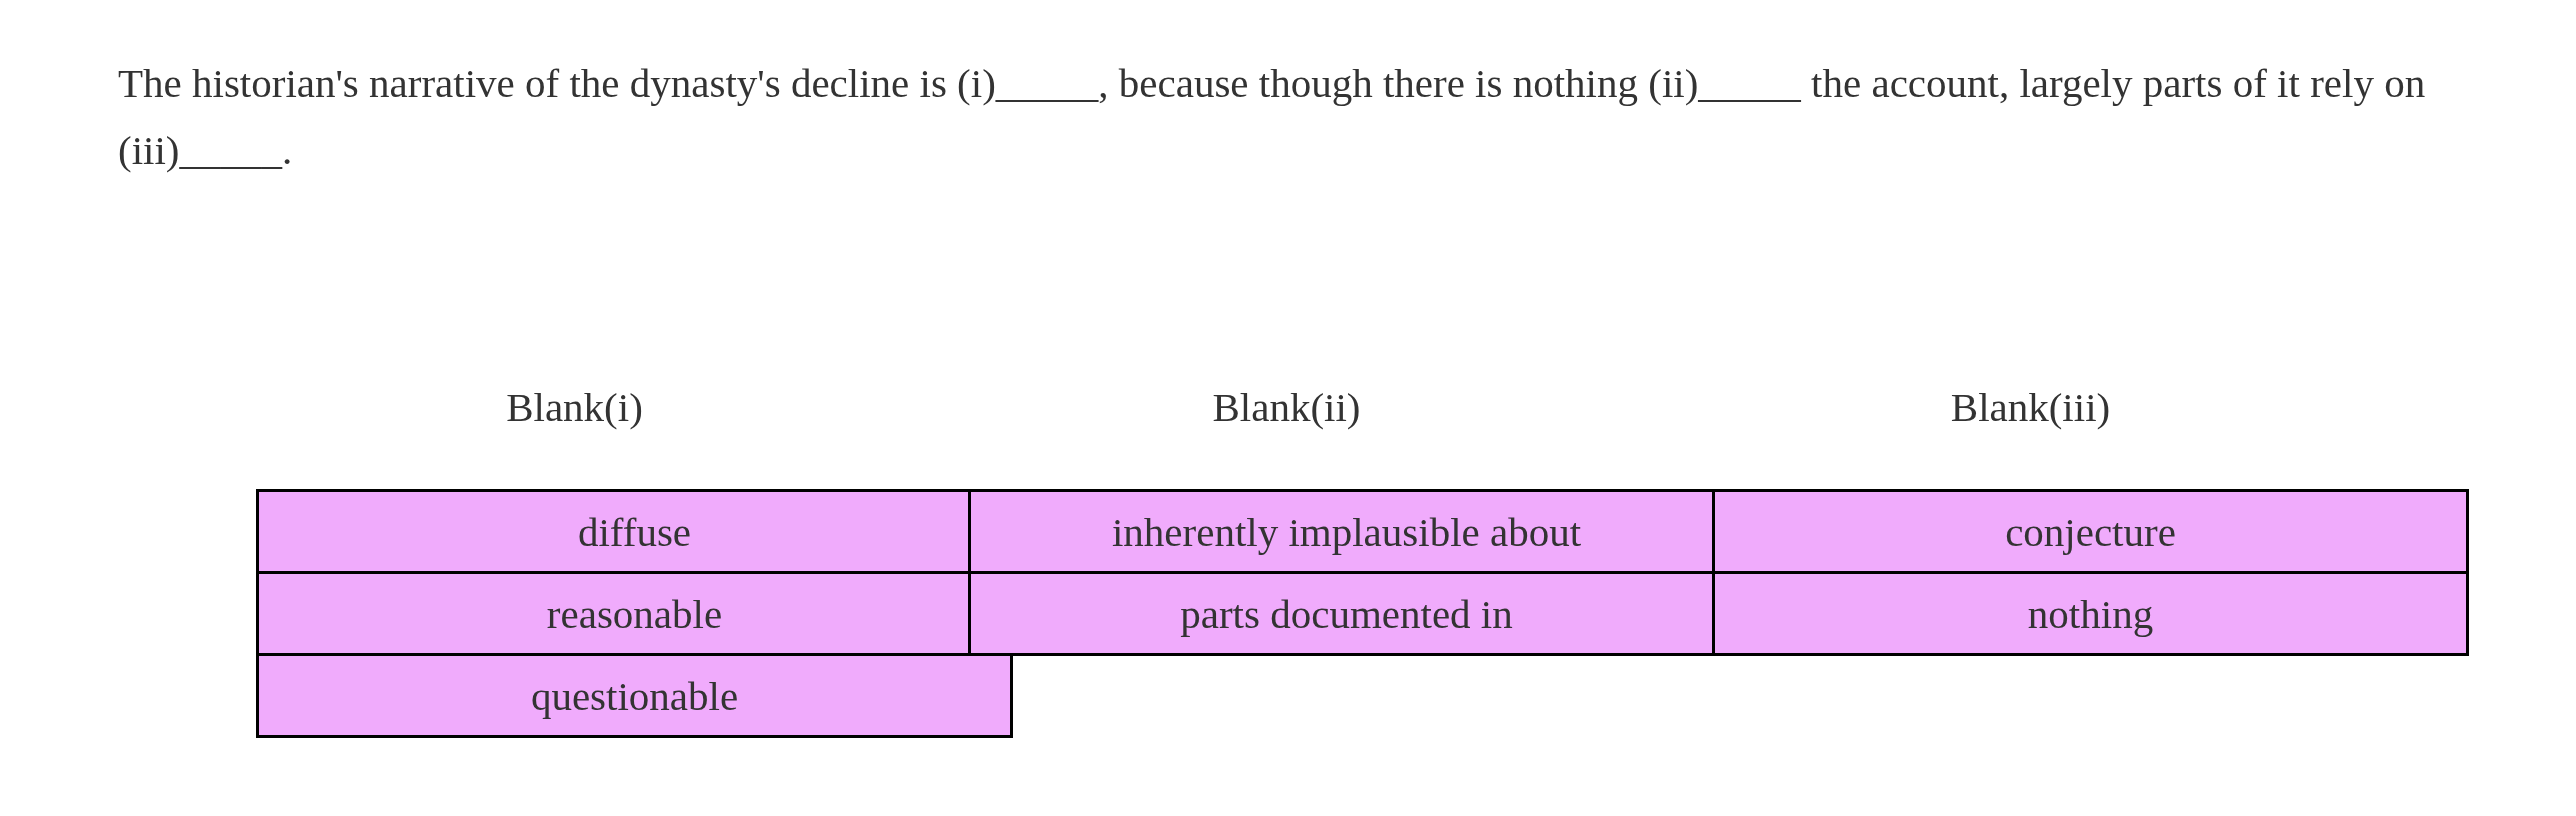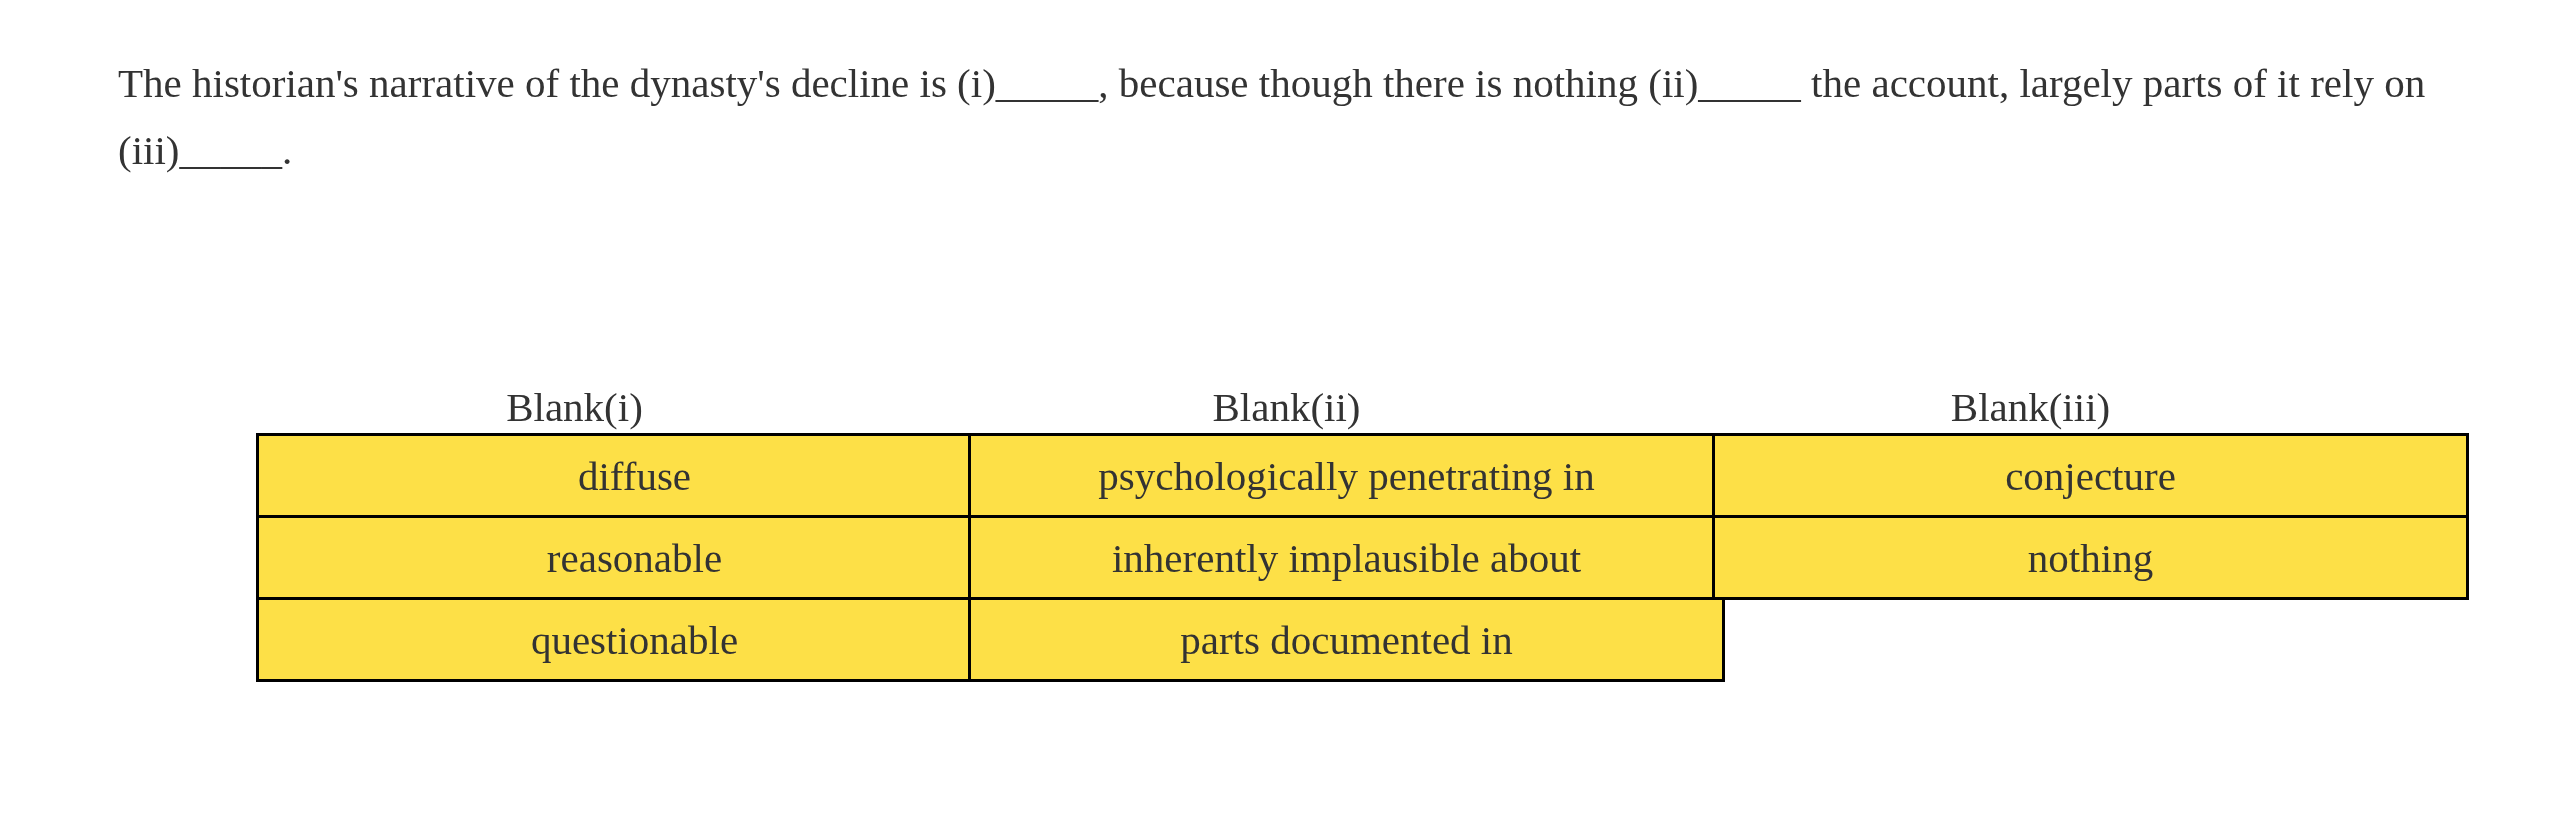--- a/index.html
+++ b/index.html
@@ -36,29 +36,30 @@
     position: absolute;
     top: 382px;
     width: 637px;
   }
   .col-1 { left: 256px; }
   .col-2 { left: 968px; }
   .col-3 { left: 1680px; padding-left: 32px; }
   .col-header {
     height: 51px;
     line-height: 51px;
+    margin-bottom: 56px;
     text-align: center;
     font-size: 41px;
     color: #333333;
   }
   table.options-table {
     border-collapse: collapse;
     width: 757px;
     table-layout: fixed;
-    background: #fde047;
+    background: #f0abfc;
   }
   table.options-table td {
     border: 3.3px solid #000000;
     height: 79px;
     padding: 0;
     text-align: center;
     vertical-align: middle;
     font-size: 41px;
     color: #333333;
     cursor: pointer;
@@ -88,23 +89,20 @@
           </tr>
         </tbody>
       </table>
     </div>
 
     <div class="blank-column col-2">
       <div class="col-header">Blank(ii)</div>
       <table class="options-table">
         <tbody>
           <tr>
-            <td>psychologically penetrating in</td>
-          </tr>
-          <tr>
             <td>inherently implausible about</td>
           </tr>
           <tr>
             <td>parts documented in</td>
           </tr>
         </tbody>
       </table>
     </div>
 
     <div class="blank-column col-3">

